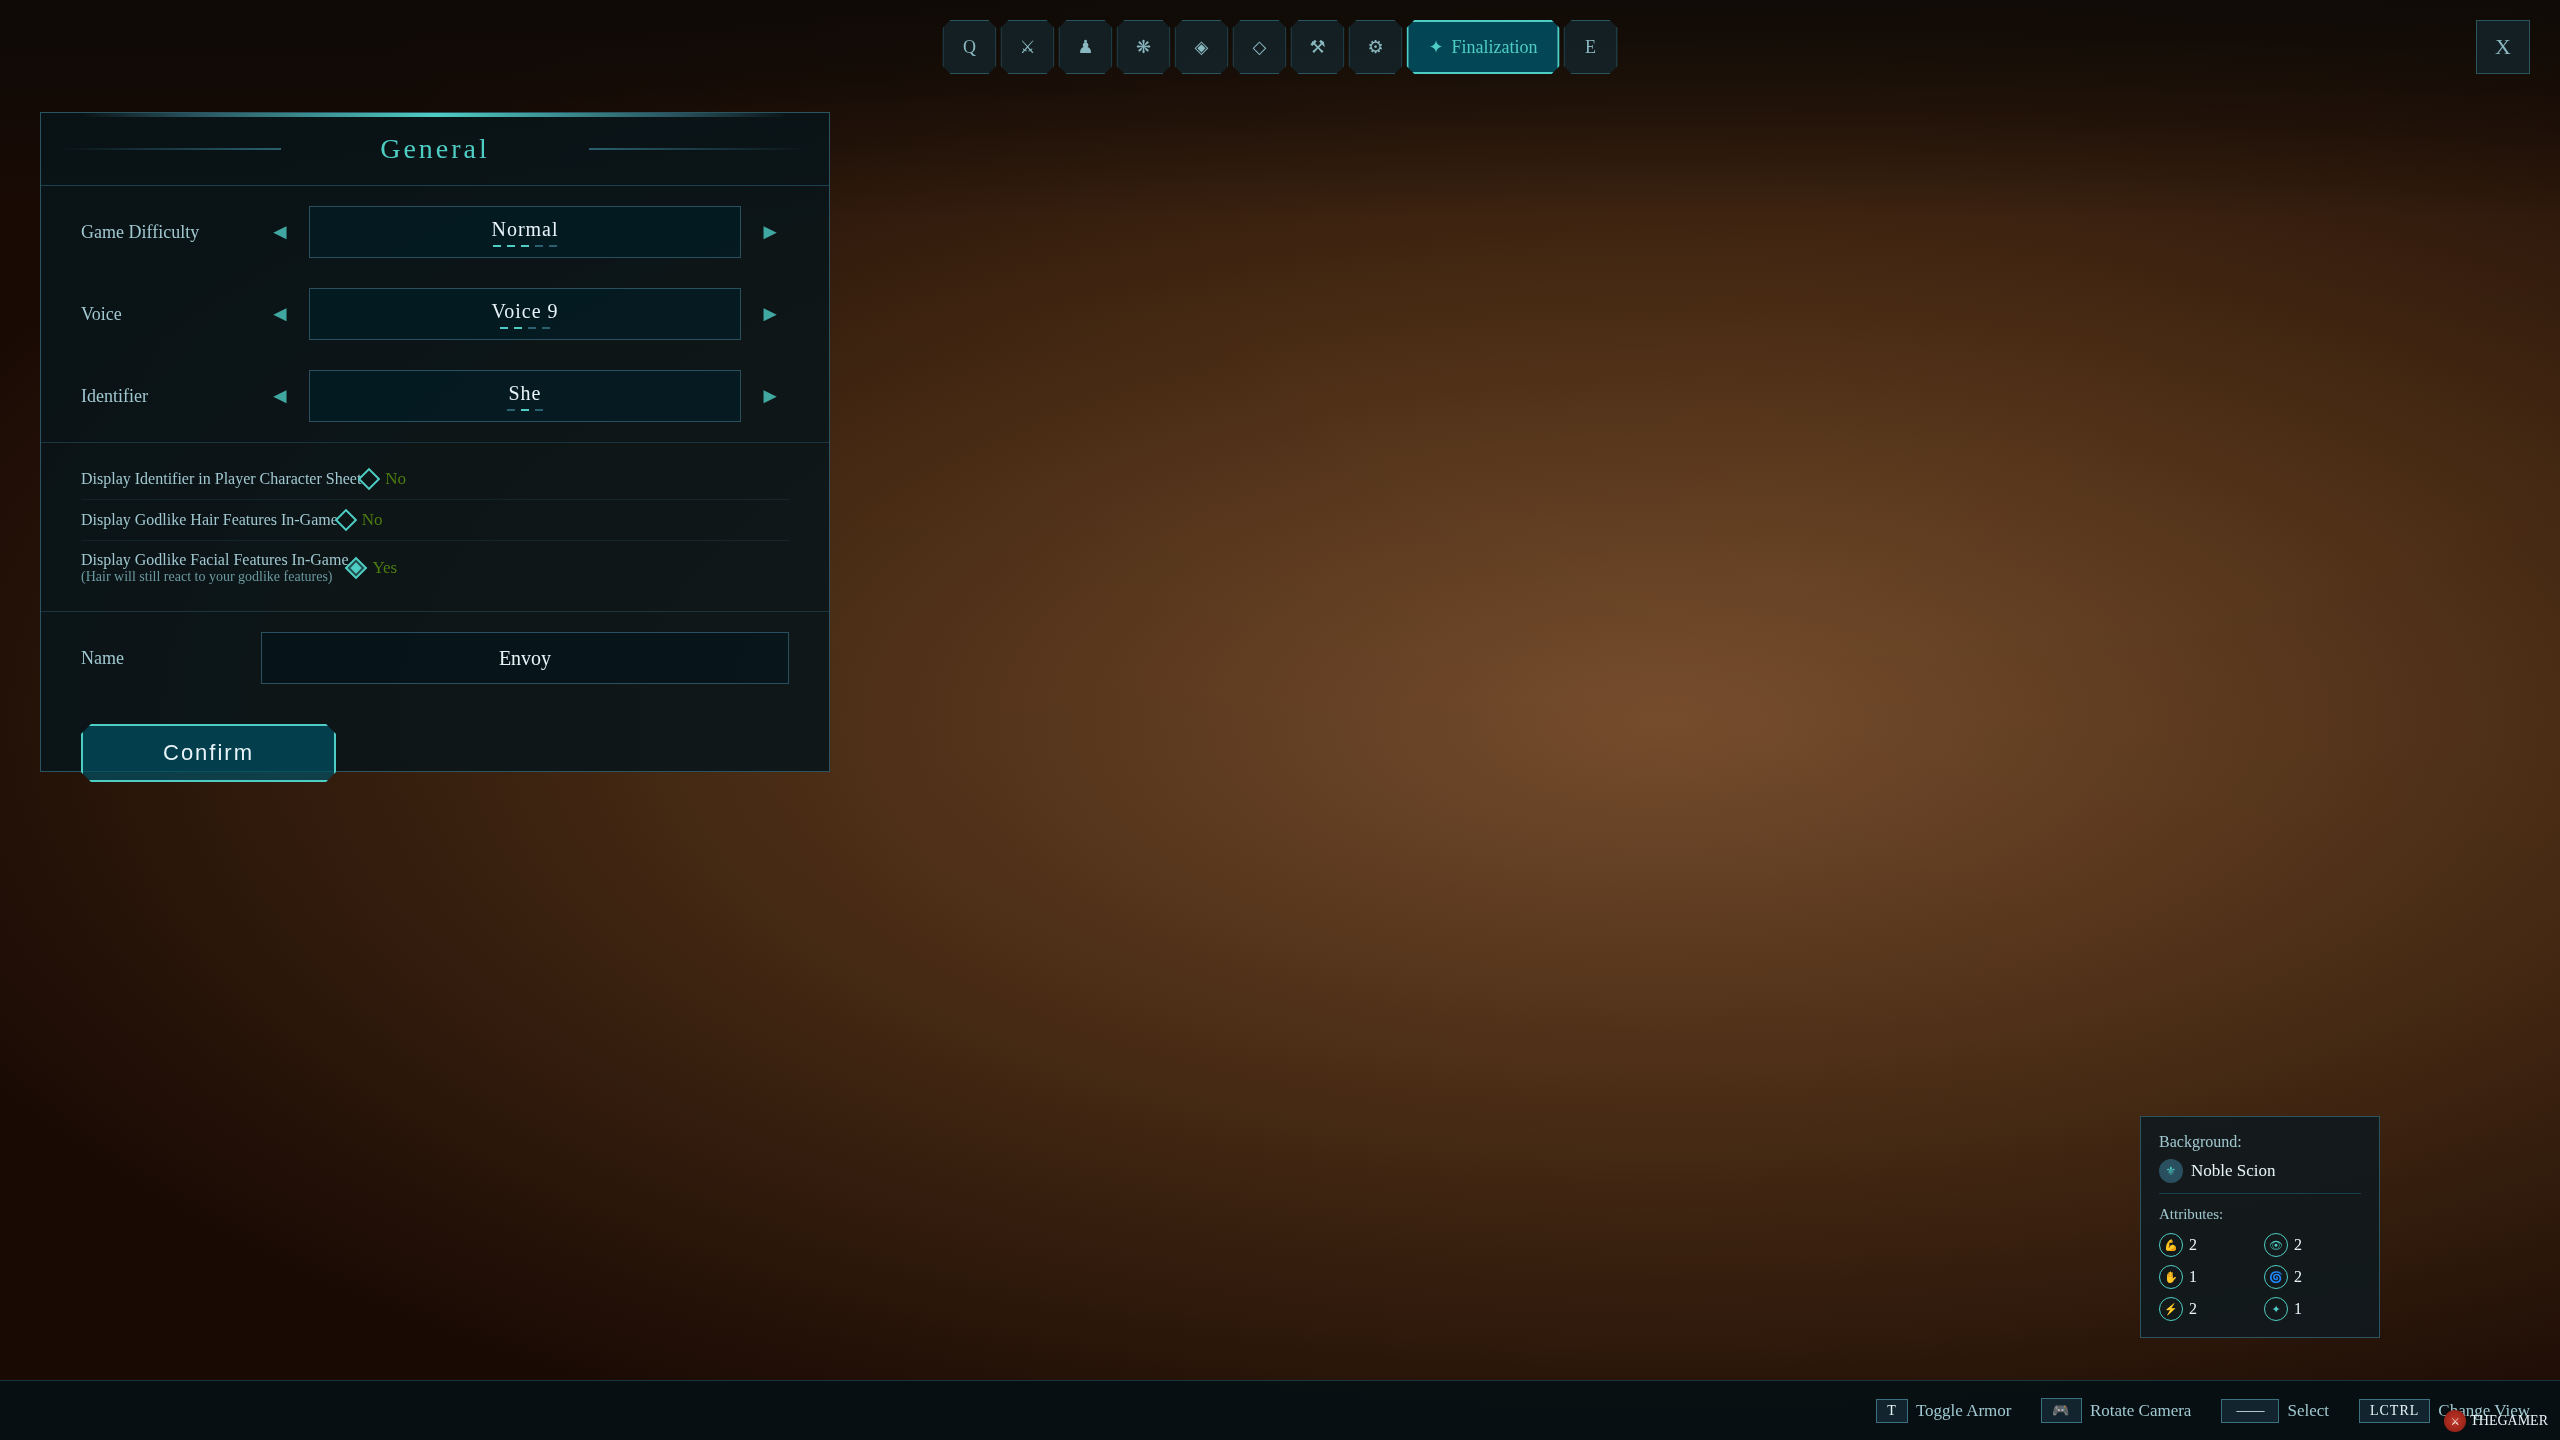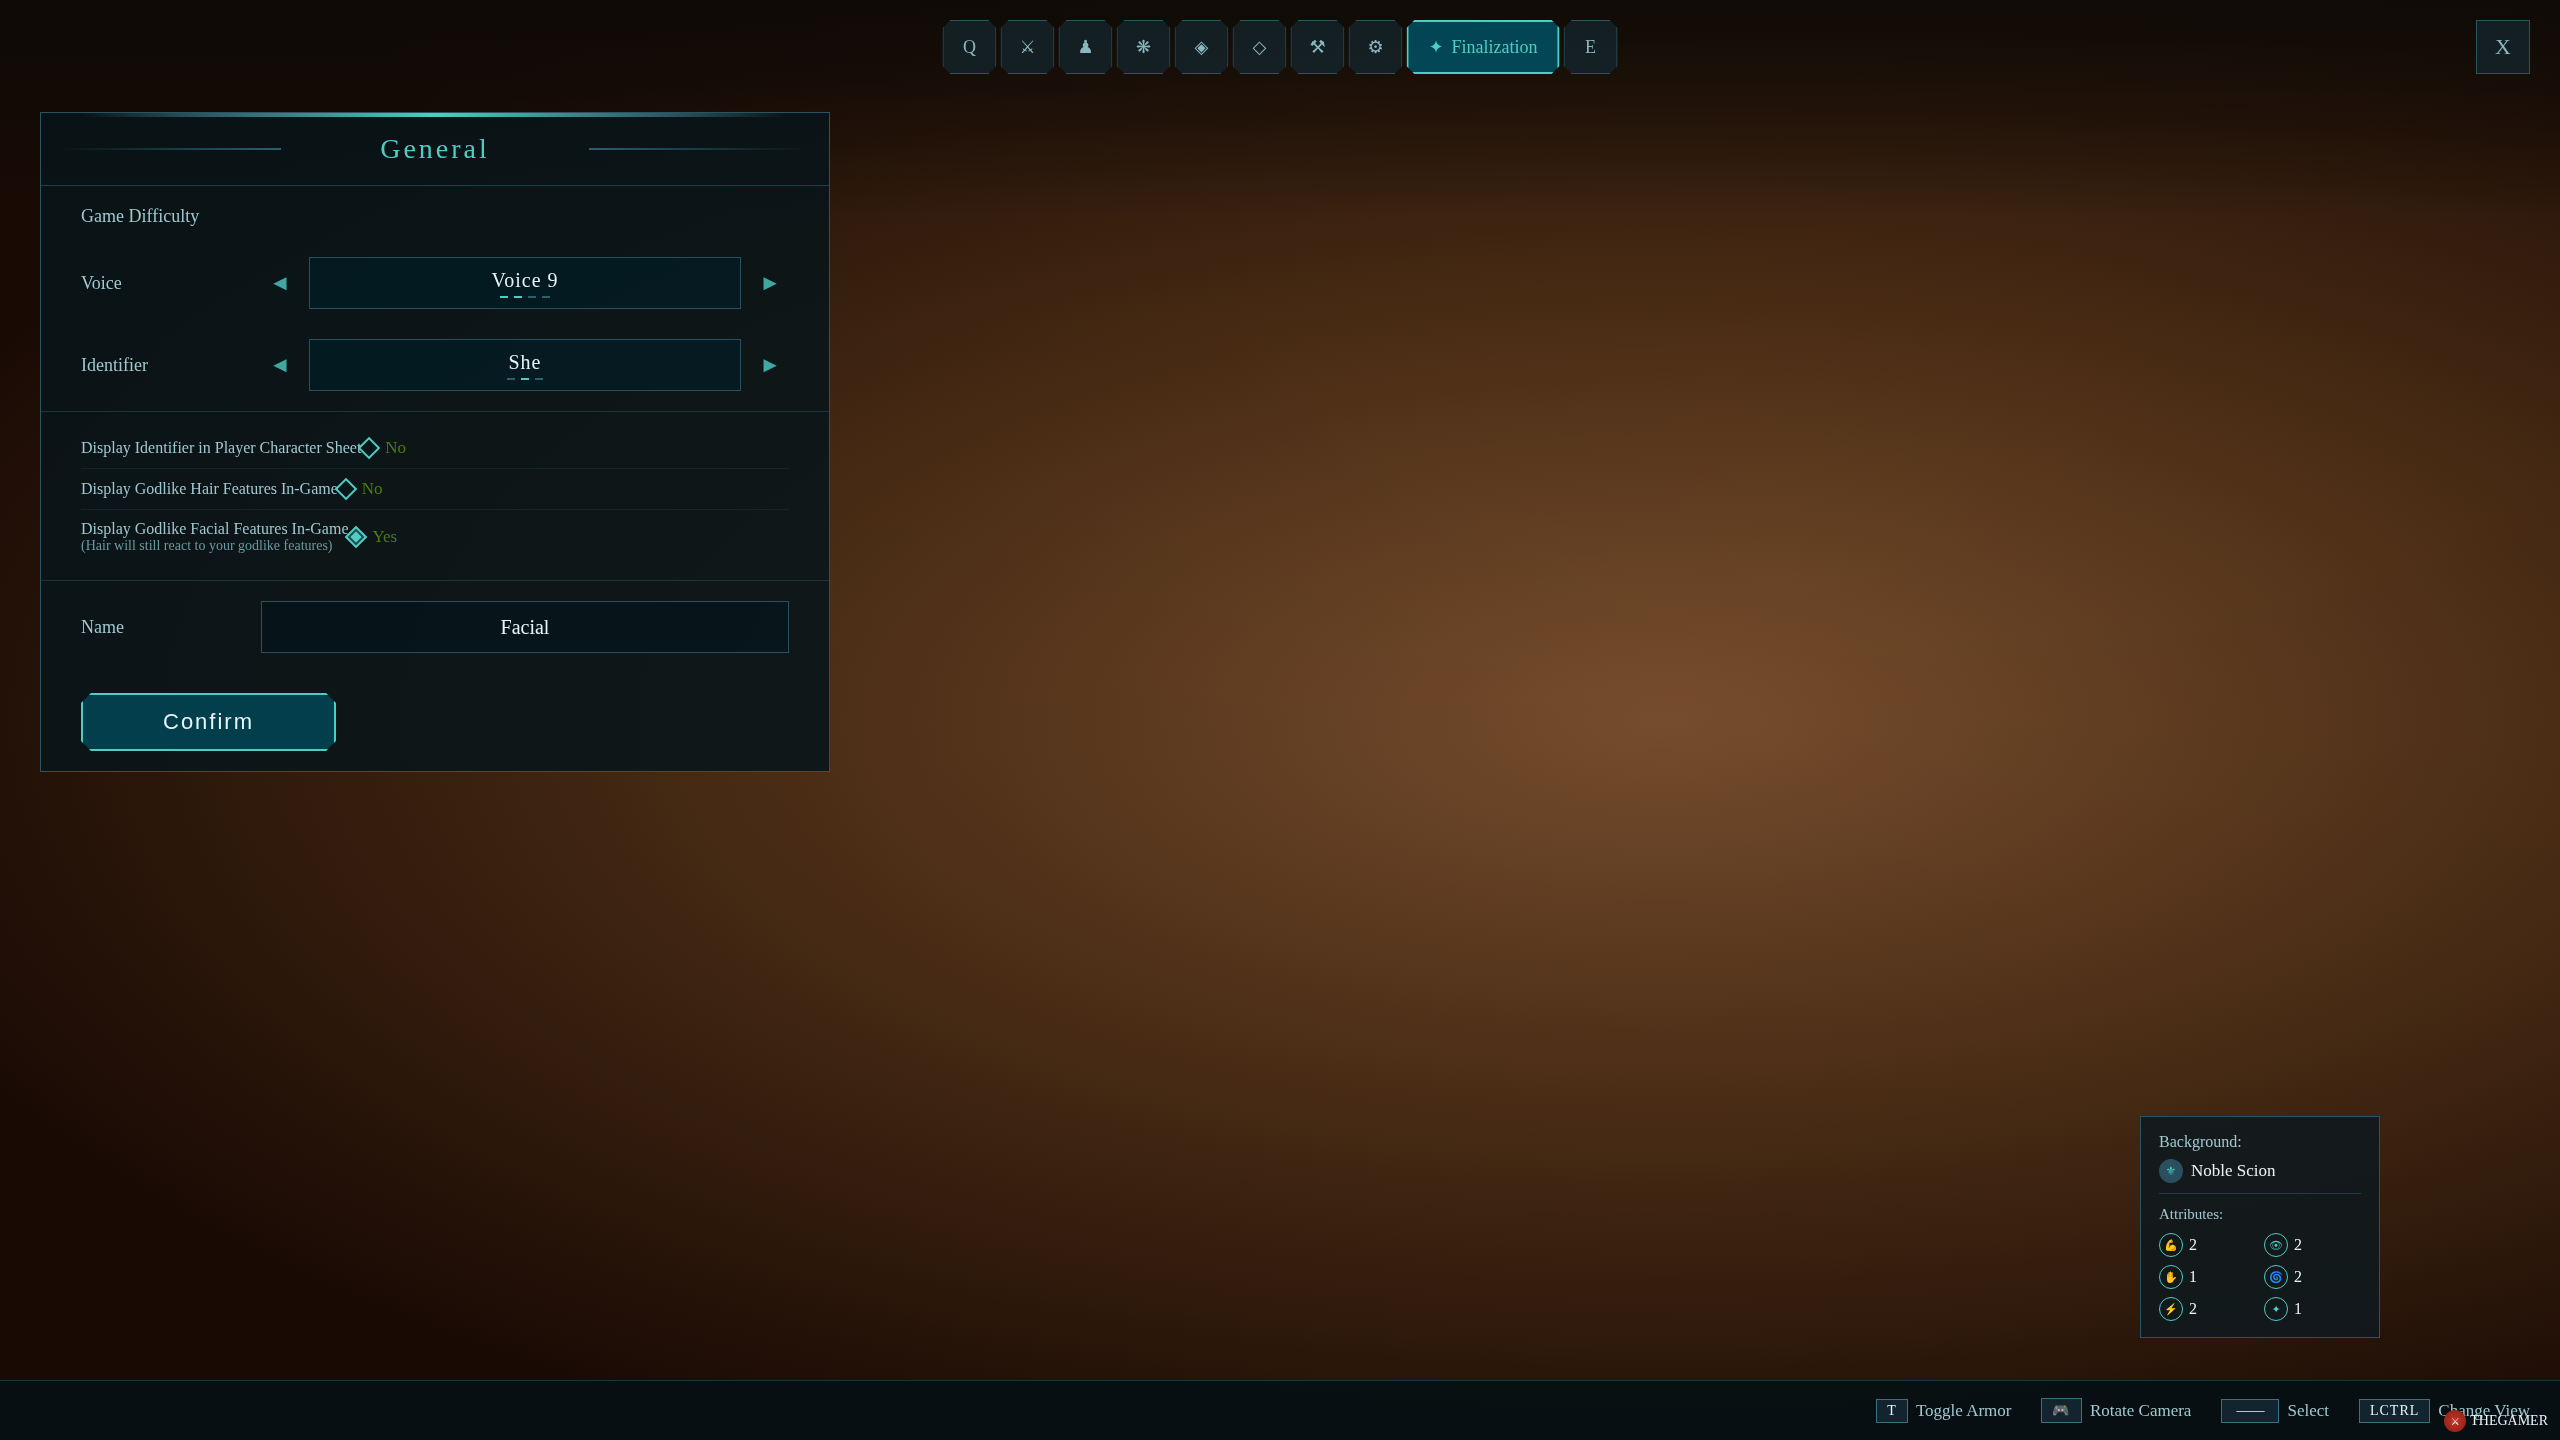--- a/index.html
+++ b/index.html
@@ -482,20 +482,34 @@
   <div class="panel-decor-top"></div>
 
   <div class="panel-header">
     <span class="panel-title">General</span>
   </div>
 
   <div class="settings-section">
 
     <div class="setting-row">
       <div class="setting-label">Game Difficulty</div>
+      <div class="setting-control">
+        <button class="arrow-btn arrow-left"></button>
+        <div class="setting-value-box">
+          <span class="setting-value-text">Normal</span>
+          <div class="setting-dots">
+            <div class="dot active"></div>
+            <div class="dot active"></div>
+            <div class="dot active"></div>
+            <div class="dot"></div>
+            <div class="dot"></div>
+          </div>
+        </div>
+        <button class="arrow-btn arrow-right"></button>
+      </div>
     </div>
 
     <div class="setting-row">
       <div class="setting-label">Voice</div>
       <div class="setting-control">
         <button class="arrow-btn arrow-left"></button>
         <div class="setting-value-box">
           <span class="setting-value-text">Voice 9</span>
           <div class="setting-dots">
             <div class="dot active"></div>
@@ -559,21 +573,21 @@
         <span>Yes</span>
       </div>
     </div>
 
   </div>
 
   <div class="name-section">
     <div class="name-row">
       <div class="setting-label">Name</div>
       <div class="name-input-box">
-        <span class="name-value">Facial</span>
+        <span class="name-value">Envoy</span>
       </div>
     </div>
   </div>
 
   <div class="confirm-area">
     <button class="confirm-btn">Confirm</button>
   </div>
 
 </div>
 

